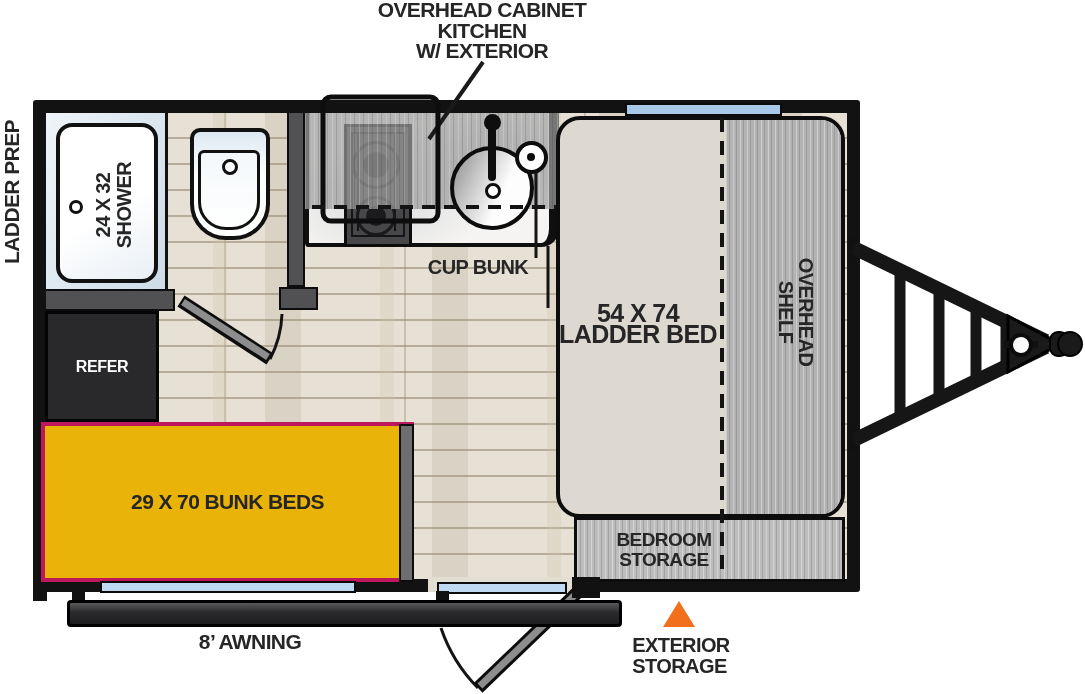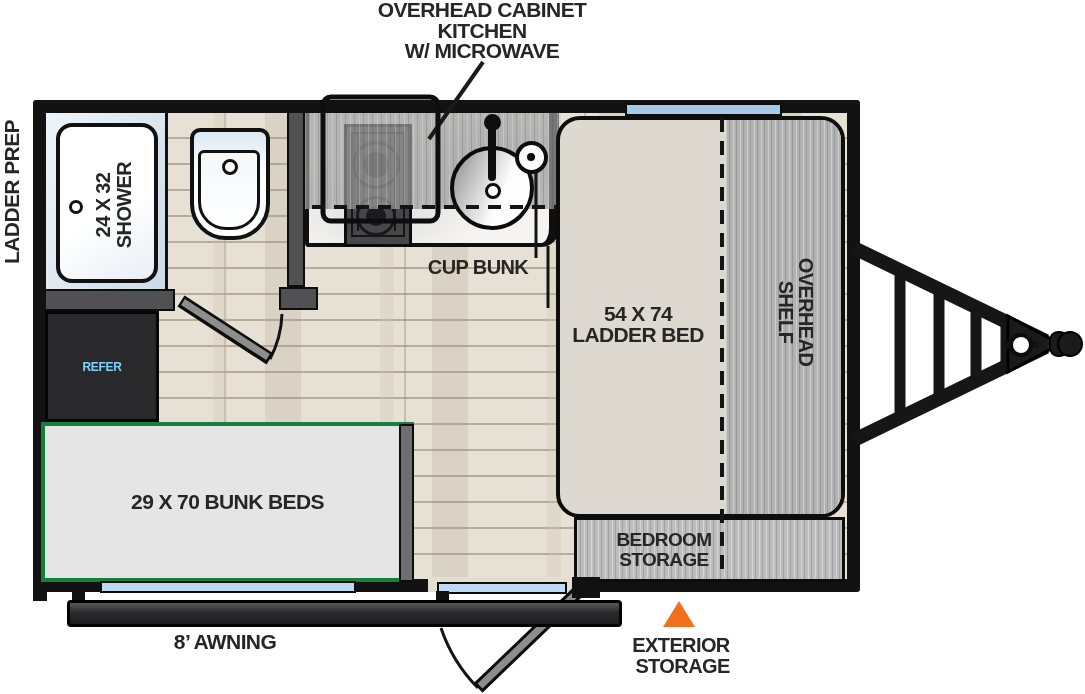--- a/index.html
+++ b/index.html
@@ -30,24 +30,24 @@
   .toilet{left:190px;top:128px;width:72px;height:104px;border:4px solid #111;border-radius:10px 10px 36px 36px;background:linear-gradient(180deg,#dce9f2 0px,#eef4f8 22px,#fdfefe 42px);}
   .toilet-bowl{left:198px;top:150px;width:56px;height:74px;border:3px solid #111;border-radius:6px 6px 28px 28px;background:linear-gradient(180deg,#f4f8fa,#ffffff);}
   .toilet-flush{left:222px;top:159px;width:10px;height:10px;border:3px solid #111;border-radius:50%;background:#fff;}
 
   .wall-partition{left:287px;top:113px;width:14px;height:172px;background:#515154;border:2px solid #0d0d0d;border-top:none;}
   .wall-footing{left:279px;top:287px;width:35px;height:19px;background:#515154;border:2px solid #0d0d0d;}
   .wall-bath-bottom{left:46px;top:289px;width:127px;height:18px;background:#515154;border:2px solid #0d0d0d;border-left:none;}
 
   
   .refer{left:45px;top:311px;width:108px;height:105px;background:#29292b;border:3px solid #050505;display:flex;align-items:center;justify-content:center;}
-  .refer span{font-size:12px;font-weight:bold;color:#7dd3fc;letter-spacing:-0.3px;}
-
-  
-  .bunks{left:41px;top:422px;width:365px;height:152px;background:#e5e5e5;border:4px solid #15803d;display:flex;align-items:center;justify-content:center;}
+  .refer span{font-size:16px;font-weight:bold;color:#ffffff;letter-spacing:-0.3px;}
+
+  
+  .bunks{left:41px;top:422px;width:365px;height:152px;background:#eab308;border:4px solid #be185d;display:flex;align-items:center;justify-content:center;}
   .bunks span{font-size:21px;}
   .bunk-post{left:399px;top:424px;width:11px;height:154px;background:#6e6e70;border:2px solid #0d0d0d;}
 
   
   .counter{
     left:305px;top:113px;width:240px;height:130px;
     background-color:#f5f4f2;
     background-image:radial-gradient(ellipse at 30% 70%, rgba(196,198,204,.55), transparent 45%),radial-gradient(ellipse at 75% 35%, rgba(186,188,194,.45), transparent 40%);
     border:4px solid #0f0f0f;border-top:none;border-right-width:10px;border-radius:0 0 18px 4px;
   }
@@ -72,39 +72,39 @@
   .cuprinse-dot{left:527px;top:153px;width:8px;height:8px;background:#0c0c0c;border-radius:50%;}
   .cuprinse-label{left:478px;top:256px;transform:translateX(-50%);font-size:20px;white-space:nowrap;}
 
   
   .bed-wrap{left:556px;top:116px;width:281px;height:394px;border:4px solid #0d0d0d;border-radius:24px;overflow:hidden;background:#ddd9d1;}
   .grain{
     background-color:#b2b2b2;
     background-image:repeating-linear-gradient(90deg, rgba(255,255,255,.35) 0 1px, transparent 1px 3px, rgba(90,90,90,.28) 3px 4px, transparent 4px 7px);
   }
   .bed-shelf{position:absolute;right:0;top:0;width:115px;height:100%;}
-  .bed-label{left:638px;top:303px;transform:translateX(-50%);text-align:center;font-size:21px;line-height:21px;white-space:nowrap;}
+  .bed-label{left:638px;top:303px;transform:translateX(-50%);text-align:center;font-size:25px;line-height:21px;white-space:nowrap;}
   .shelf-label{left:796px;top:312px;transform:translate(-50%,-50%) rotate(90deg);text-align:center;font-size:20px;line-height:20px;white-space:nowrap;}
   .storage-strip{left:574px;top:517px;width:265px;height:59px;border:3px solid #0d0d0d;background-color:#bdbdbd;}
   .storage-label{left:642px;top:530px;transform:translateX(-50%);text-align:center;font-size:19px;line-height:19.5px;white-space:nowrap;padding-left:44px;}
 
   
   .bed-window{left:625px;top:103px;width:153px;height:9px;background:#a9c9e9;border:2px solid #0b0b0b;}
   .win-bottom-left{left:100px;top:581px;width:252px;height:8px;background:#bed9f1;border:2px solid #0b0b0b;}
   .win-bottom-door{left:437px;top:582px;width:126px;height:8px;background:#bed9f1;border:2px solid #0b0b0b;}
   .doorway-gap{left:428px;top:577px;width:144px;height:15px;background:#e3ded2;}
   .door-corner-block{left:572px;top:577px;width:28px;height:21px;background:#111;}
 
   
   .awning-tab1{left:72px;top:591px;width:13px;height:12px;background:#111;}
   .awning-tab2{left:436px;top:591px;width:13px;height:12px;background:#111;}
   .awning{left:67px;top:600px;width:549px;height:21px;background:linear-gradient(180deg,#59595b,#2a2a2c 45%,#1e1e20);border:3px solid #000;border-radius:4px;}
-  .awning-label{left:225px;top:630px;transform:translateX(-50%);font-size:21px;white-space:nowrap;}
+  .awning-label{left:250px;top:630px;transform:translateX(-50%);font-size:21px;white-space:nowrap;}
   .tri-ext{left:663px;top:601px;width:0;height:0;border-left:16px solid transparent;border-right:16px solid transparent;border-bottom:26px solid #f26f1d;}
-  .extstor-label{left:681px;top:635px;transform:translateX(-50%);text-align:right;font-size:20px;line-height:20.5px;white-space:nowrap;}
+  .extstor-label{left:681px;top:635px;transform:translateX(-50%);text-align:left;font-size:20px;line-height:20.5px;white-space:nowrap;}
 
   
   .callout{left:482px;top:0px;transform:translateX(-50%);text-align:center;font-size:21px;line-height:20.5px;white-space:nowrap;}
   .ladder-label{left:12px;top:192px;transform:translate(-50%,-50%) rotate(-90deg);font-size:21px;white-space:nowrap;}
 
   .linework{left:0;top:0;width:1085px;height:694px;pointer-events:none;}
   .over{z-index:40;}
   svg{display:block;}
 </style>
 </head>
@@ -211,21 +211,21 @@
 
   <div class="abs door-corner-block over"></div>
   <div class="abs awning-tab1 over"></div>
   <div class="abs awning-tab2 over"></div>
   <div class="abs awning over"></div>
   <div class="abs tri-ext over"></div>
 
   <div class="abs callout lbl over">
     <div>OVERHEAD CABINET</div>
     <div>KITCHEN</div>
-    <div>W/ MICROWAVE</div>
+    <div>W/ EXTERIOR</div>
   </div>
   <div class="abs ladder-label lbl over">LADDER PREP</div>
   <div class="abs shower-label lbl over">
     <div>24 X 32</div>
     <div>SHOWER</div>
   </div>
   <div class="abs cuprinse-label lbl over">CUP BUNK</div>
   <div class="abs bed-label lbl over">
     <div>54 X 74</div>
     <div>LADDER BED</div>

